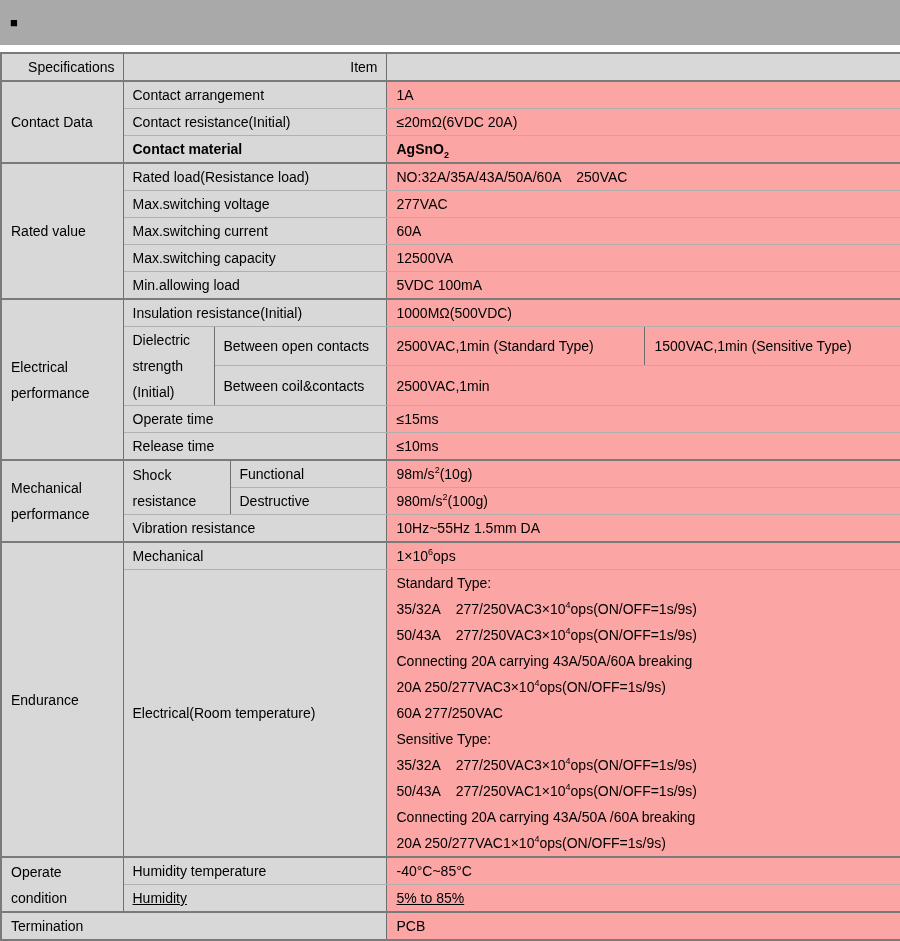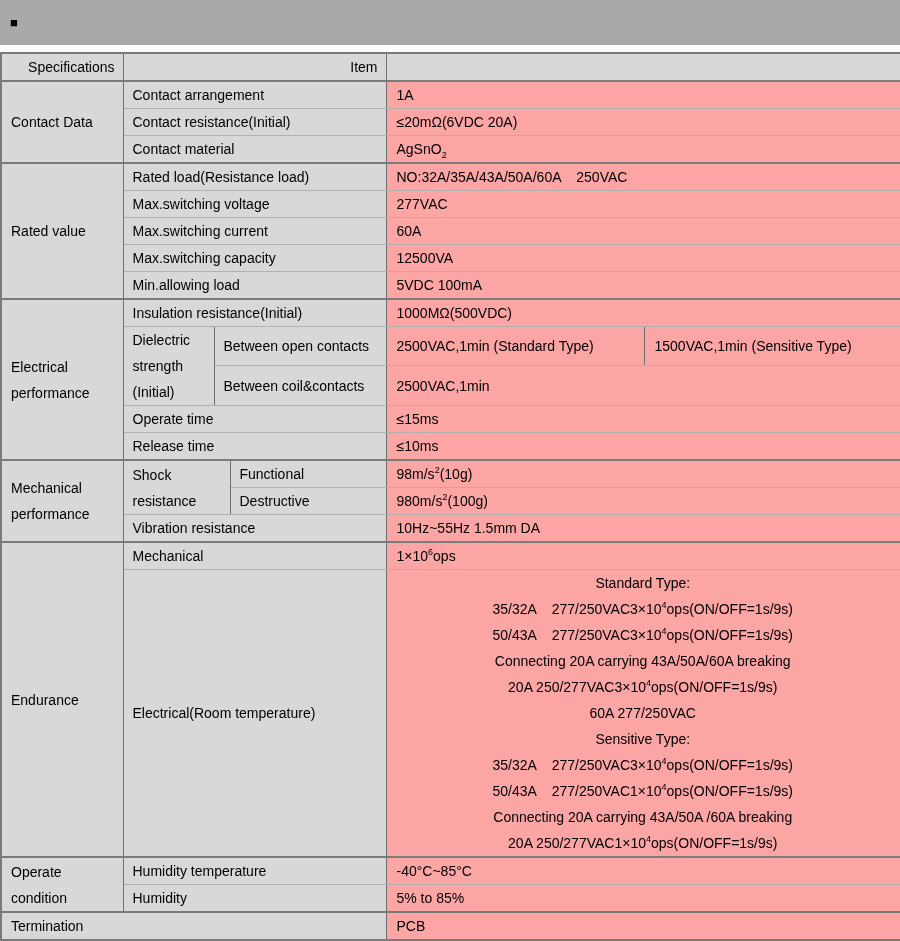--- a/index.html
+++ b/index.html
@@ -25,21 +25,21 @@
     border-right:1px solid var(--border-vert,#707070);
     border-top:1px solid var(--border-light,#b0b0b0);
     border-bottom:1px solid var(--border-light,#b0b0b0);
     padding:0 8px 0 9px;
   }
   td:last-child{border-right:0;}
   td.hd,td.lbl,td.item{background:var(--cell,#d8d8d8);}
   td.val{background:#fca5a5;padding:0 12px 0 10px;}
   tr.sec td{border-top:2px solid var(--border-dark,#7a7a7a);}
   .lines{display:flex;flex-direction:column;}
-  .line{height:26px;display:flex;justify-content:center;align-items:center;white-space:pre;}
+  .line{height:26px;display:flex;justify-content:flex-start;align-items:center;white-space:pre;}
   sup,sub{font-size:9px;line-height:0;}
   sup{vertical-align:super;}
   sub{vertical-align:sub;}
 </style>
 </head>
 <body>
 
 <div class="band">
   <span class="sq">■</span>
 </div>
@@ -61,21 +61,21 @@
       </tr>
       <tr class="sec" style="height: 26px;">
         <td rowspan="3" class="lbl">Contact Data</td>
         <td colspan="3" class="item">Contact arrangement</td>
         <td colspan="2" class="val">1A</td>
       </tr>
       <tr style="height: 26px;">
         <td colspan="3" class="item">Contact resistance(Initial)</td>
         <td colspan="2" class="val">≤20mΩ(6VDC 20A)</td>
       </tr>
-      <tr style="height: 26px;">
+      <tr style="height: 26px; font-weight: bold;">
         <td colspan="3" class="item">Contact material</td>
         <td colspan="2" class="val"><span>AgSnO</span><sub>2</sub></td>
       </tr>
       <tr class="sec" style="height: 26px;">
         <td rowspan="5" class="lbl">Rated value</td>
         <td colspan="3" class="item">Rated load(Resistance load)</td>
         <td colspan="2" class="val">NO:32A/35A/43A/50A/60A    250VAC</td>
       </tr>
       <tr style="height: 26px;">
         <td colspan="3" class="item">Max.switching voltage</td>
@@ -137,21 +137,21 @@
       </tr>
       <tr style="height: 286px;">
         <td colspan="3" class="item">Electrical(Room temperature)</td>
         <td colspan="2" class="val"><div class="lines"><div class="line"><span class="lt">Standard Type:</span><span class="rt"></span></div><div class="line"><span class="lt">35/32A    277/250VAC</span><span class="rt"><span>3×10</span><sup>4</sup><span>ops(ON/OFF=1s/9s)</span></span></div><div class="line"><span class="lt">50/43A    277/250VAC</span><span class="rt"><span>3×10</span><sup>4</sup><span>ops(ON/OFF=1s/9s)</span></span></div><div class="line"><span class="lt">Connecting 20A carrying 43A/50A/60A breaking</span><span class="rt"></span></div><div class="line"><span class="lt">20A 250/277VAC</span><span class="rt"><span>3×10</span><sup>4</sup><span>ops(ON/OFF=1s/9s)</span></span></div><div class="line"><span class="lt">60A 277/250VAC</span><span class="rt"></span></div><div class="line"><span class="lt">Sensitive Type:</span><span class="rt"></span></div><div class="line"><span class="lt">35/32A    277/250VAC</span><span class="rt"><span>3×10</span><sup>4</sup><span>ops(ON/OFF=1s/9s)</span></span></div><div class="line"><span class="lt">50/43A    277/250VAC</span><span class="rt"><span>1×10</span><sup>4</sup><span>ops(ON/OFF=1s/9s)</span></span></div><div class="line"><span class="lt">Connecting 20A carrying 43A/50A /60A breaking</span><span class="rt"></span></div><div class="line"><span class="lt">20A 250/277VAC</span><span class="rt"><span>1×10</span><sup>4</sup><span>ops(ON/OFF=1s/9s)</span></span></div></div></td>
       </tr>
       <tr class="sec" style="height: 26px;">
         <td rowspan="2" class="lbl">Operate condition</td>
         <td colspan="3" class="item">Humidity temperature</td>
         <td colspan="2" class="val">-40°C~85°C</td>
       </tr>
-      <tr style="height: 26px;">
+      <tr style="height: 26px; text-decoration: underline;">
         <td colspan="3" class="item">Humidity</td>
         <td colspan="2" class="val">5% to 85%</td>
       </tr>
       <tr class="sec" style="height: 26px;">
         <td colspan="4" class="lbl">Termination</td>
         <td colspan="2" class="val">PCB</td>
       </tr>
       <tr class="sec" style="height: 26px;">
         <td colspan="4" class="lbl">Unit weight</td>
         <td colspan="2" class="val">Approx.38g</td>

